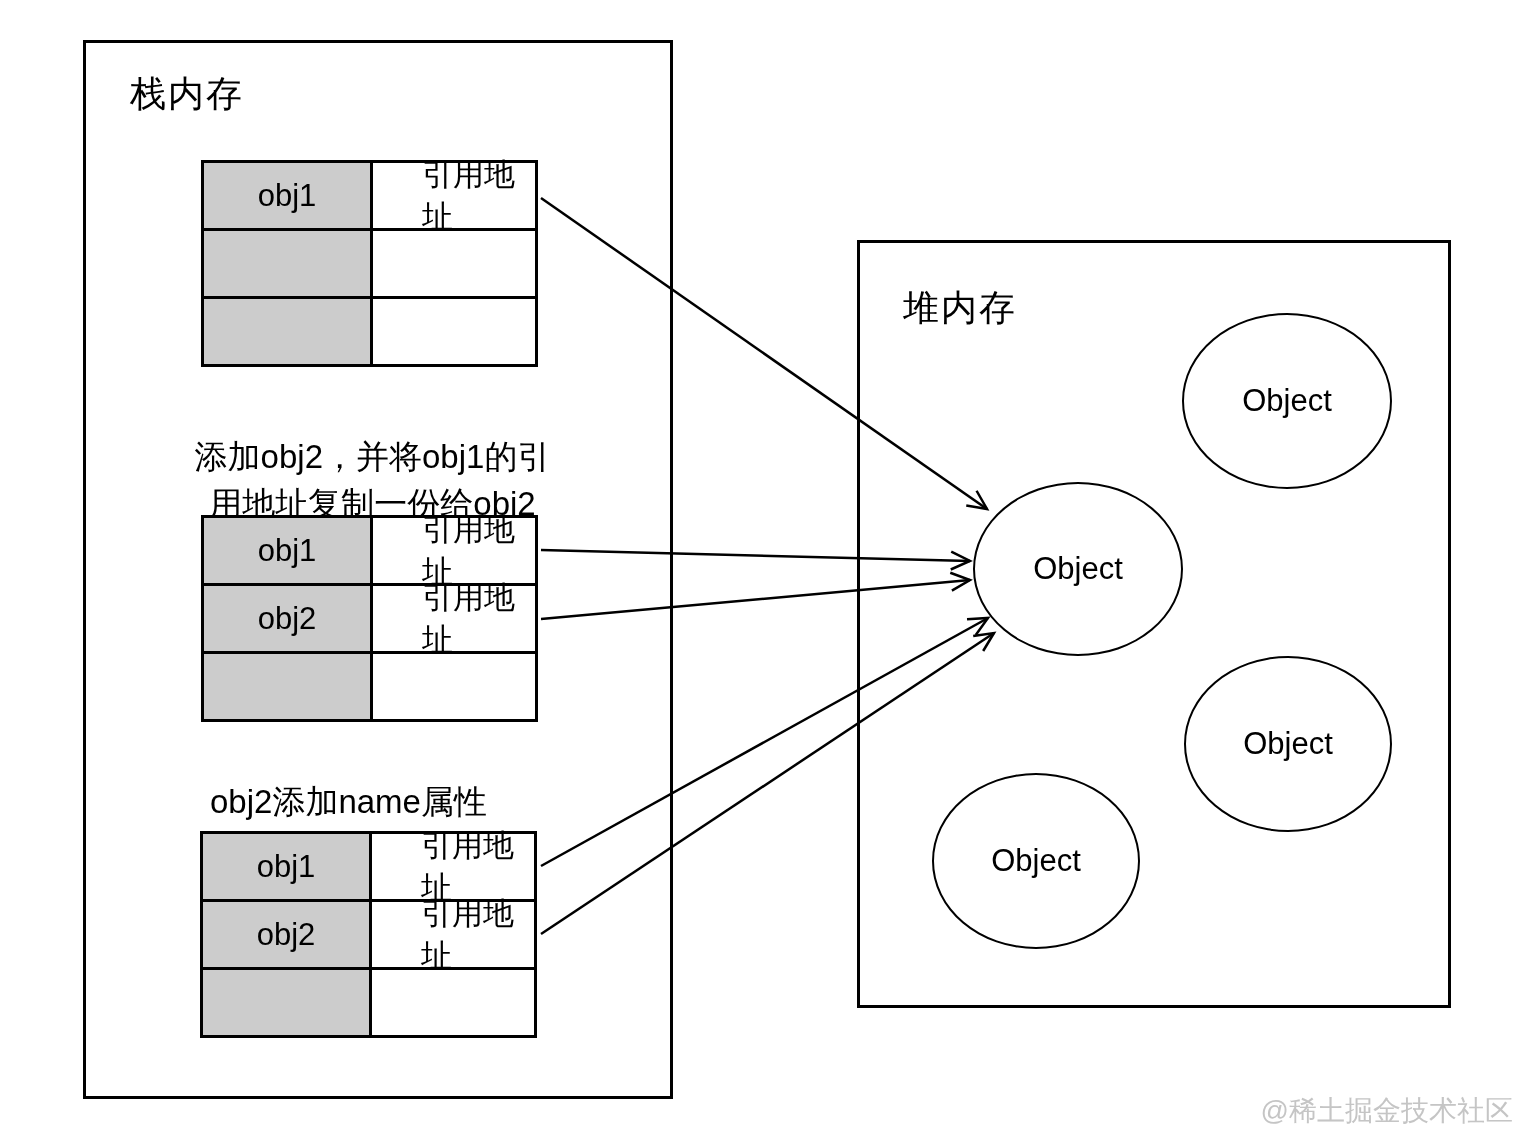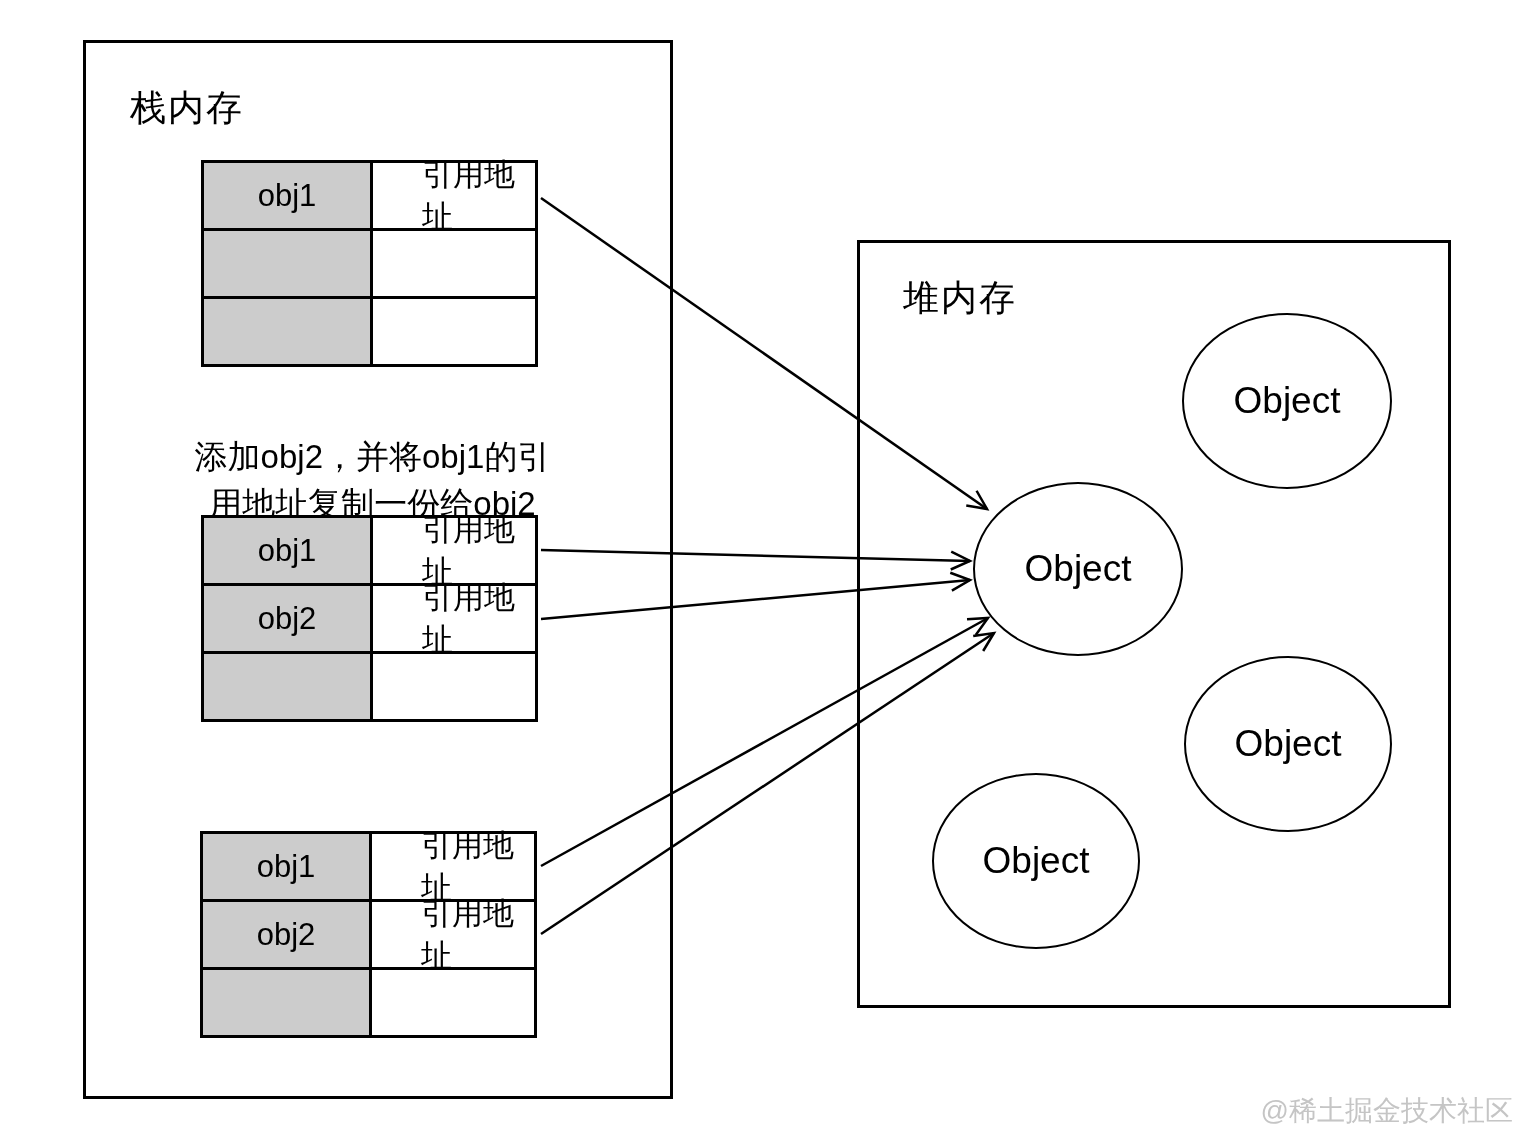--- a/index.html
+++ b/index.html
@@ -54,45 +54,45 @@
     font-size:21px;
     line-height:33px;
     text-align:center;
     white-space:nowrap;
   }
   .obj{
     position:absolute;
     border:2.5px solid #000;
     border-radius:50%;
     display:flex;align-items:center;justify-content:center;
-    font-size:37px;
+    font-size:31px;
     background:#fff;
   }
   .watermark{
     position:absolute;
     font-size:28px;
     color:#c5c5c5;
     white-space:nowrap;
   }
   #arrows{
     position:absolute;left:0;top:0;
     z-index:10;
     pointer-events:none;
   }
 </style>
 </head>
 <body>
 
 <div id="canvas">
 
   <div class="box" style="left:83px;top:40px;width:584px;height:1053px;"></div>
-  <div class="region-title" style="left:130px;top:84px;font-family:Liberation Mono, monospace;">栈内存</div>
+  <div class="region-title" style="left:130px;top:70px;font-family:Liberation Mono, monospace;">栈内存</div>
 
   <div class="box" style="left:857px;top:240px;width:588px;height:762px;"></div>
-  <div class="region-title" style="left:903px;top:274px;">堆内存</div>
+  <div class="region-title" style="left:903px;top:284px;">堆内存</div>
 
   <div class="tbl" style="left:201px;top:160px;">
     <div class="row">
       <div class="cell var">obj1</div>
       <div class="cell ref">引用地址</div>
     </div>
     <div class="row">
       <div class="cell var"></div>
       <div class="cell ref"></div>
     </div>
@@ -115,20 +115,21 @@
     <div class="row">
       <div class="cell var">obj2</div>
       <div class="cell ref">引用地址</div>
     </div>
     <div class="row">
       <div class="cell var"></div>
       <div class="cell ref"></div>
     </div>
   </div>
 
+  <div class="caption left" style="left:210px;top:778px;">obj2添加name属性</div>
 
   <div class="tbl" style="left:200px;top:831px;">
     <div class="row">
       <div class="cell var">obj1</div>
       <div class="cell ref">引用地址</div>
     </div>
     <div class="row">
       <div class="cell var">obj2</div>
       <div class="cell ref">引用地址</div>
     </div>

